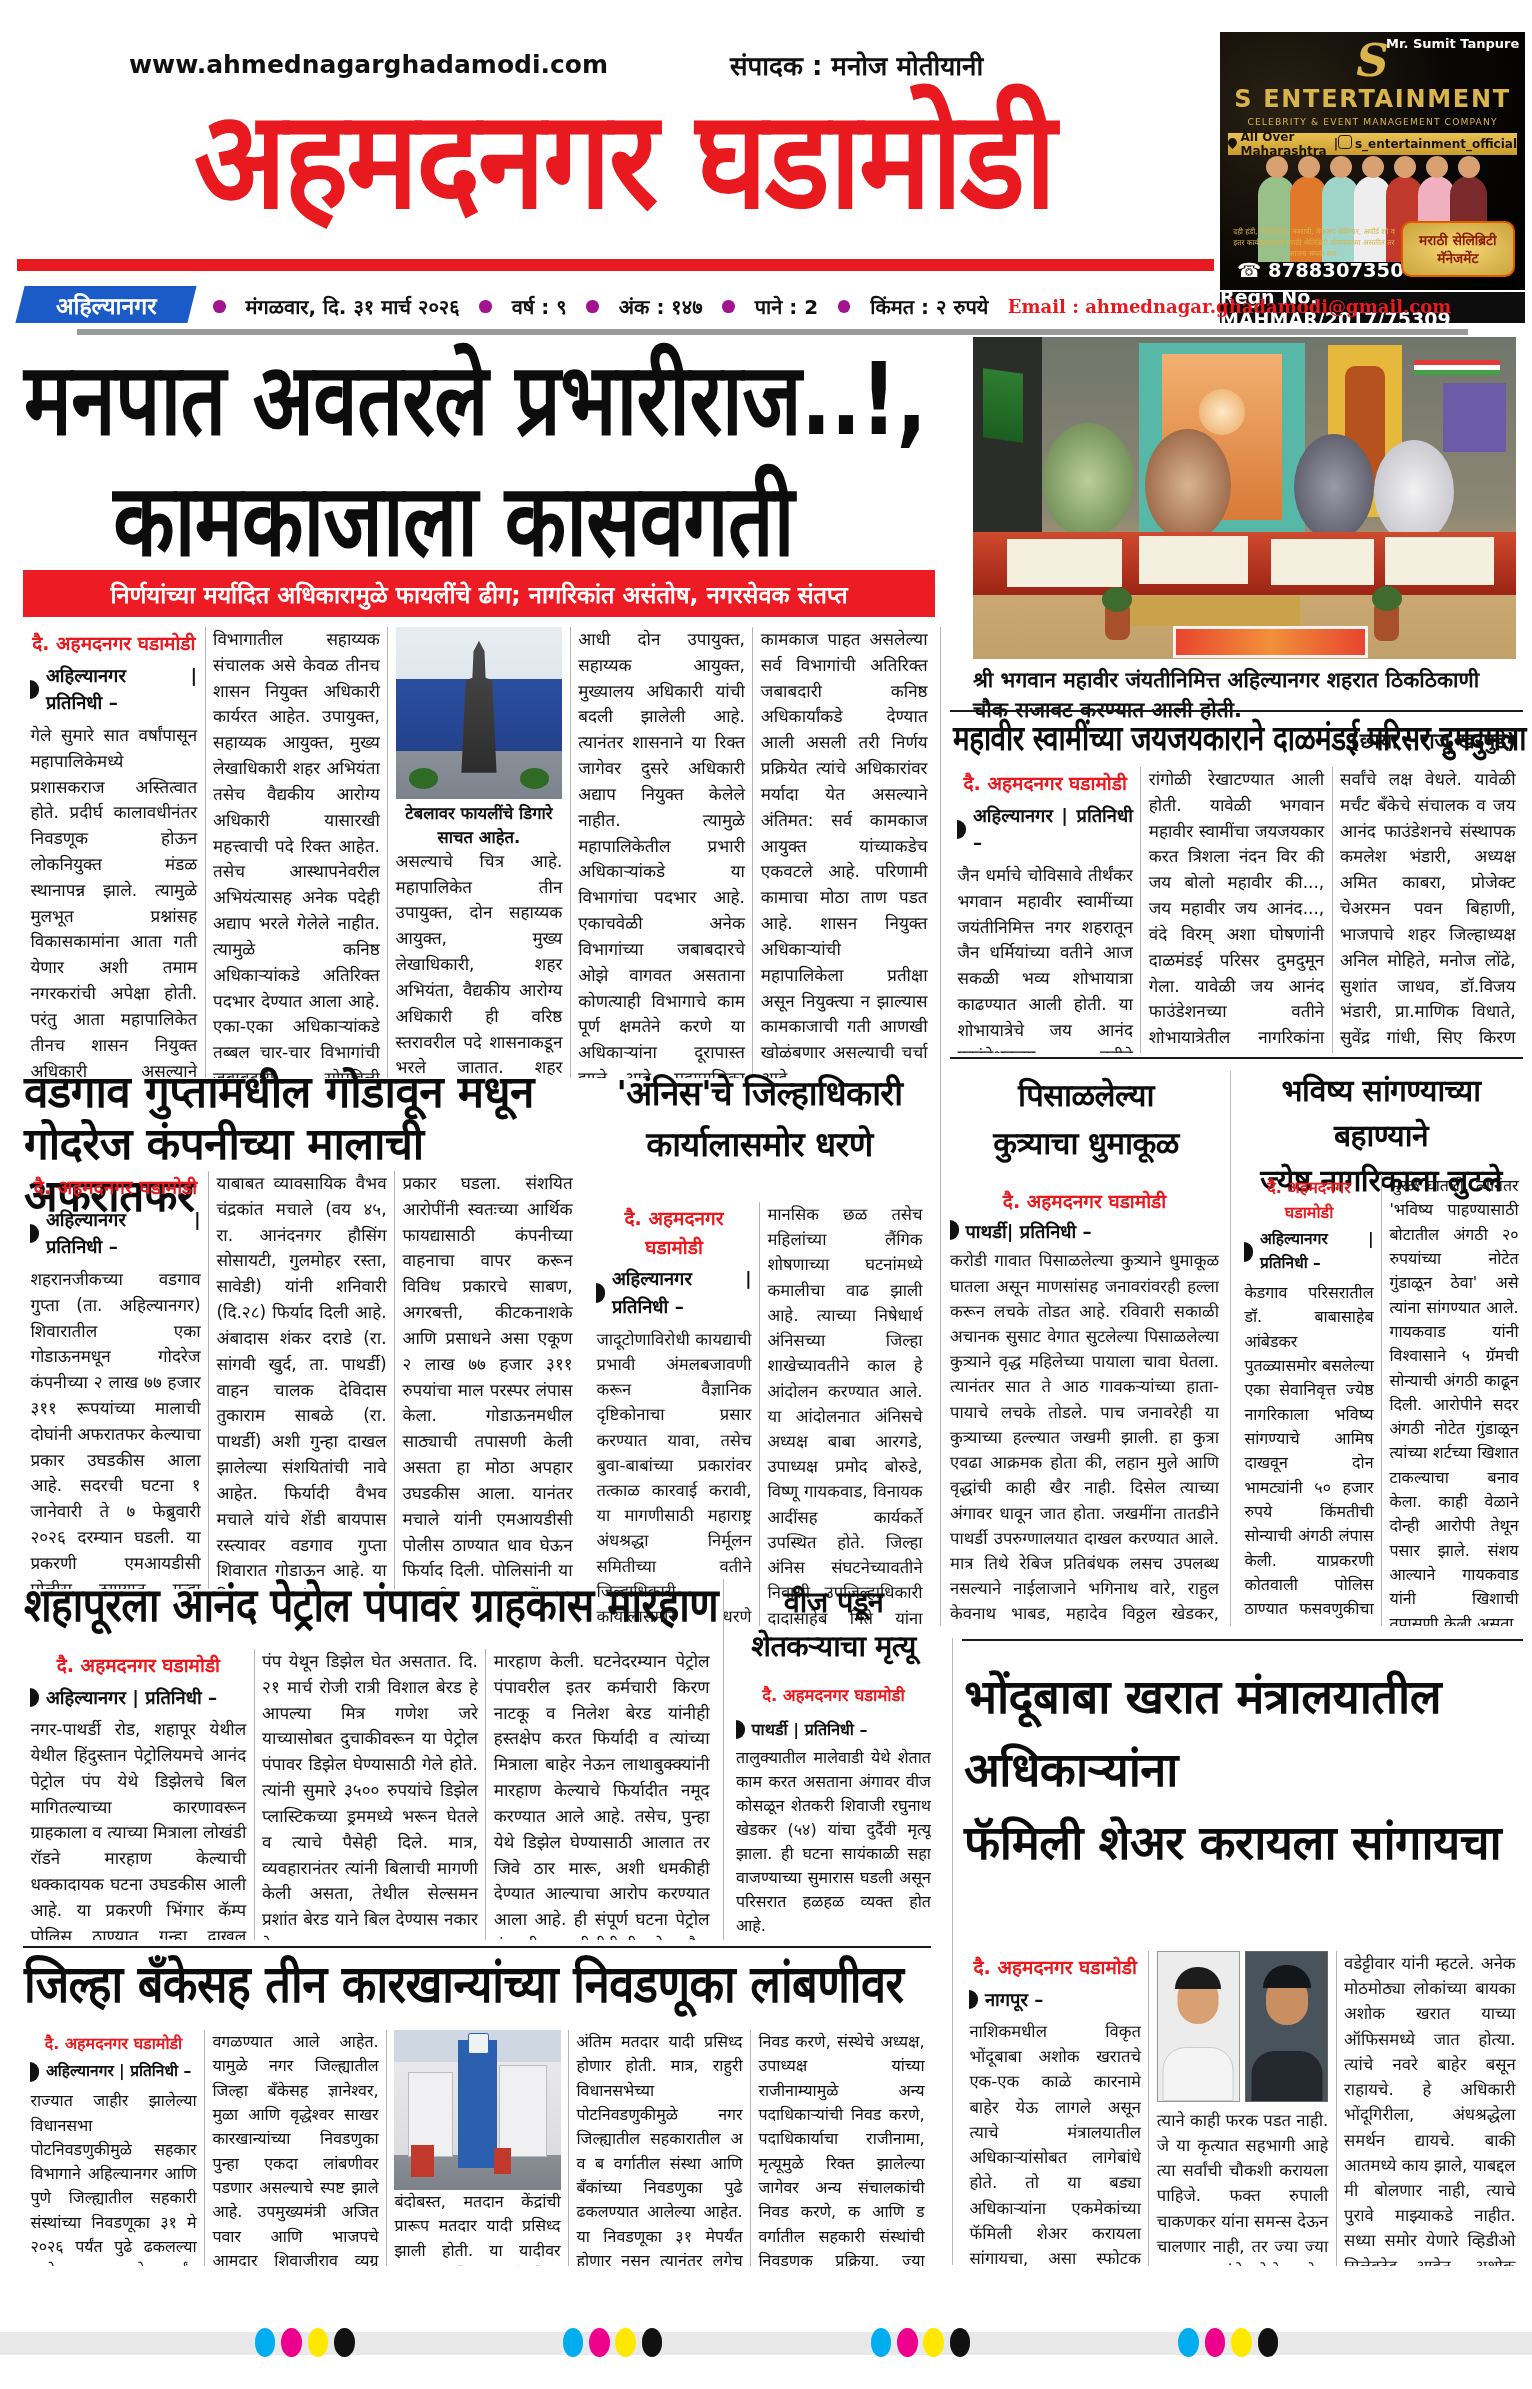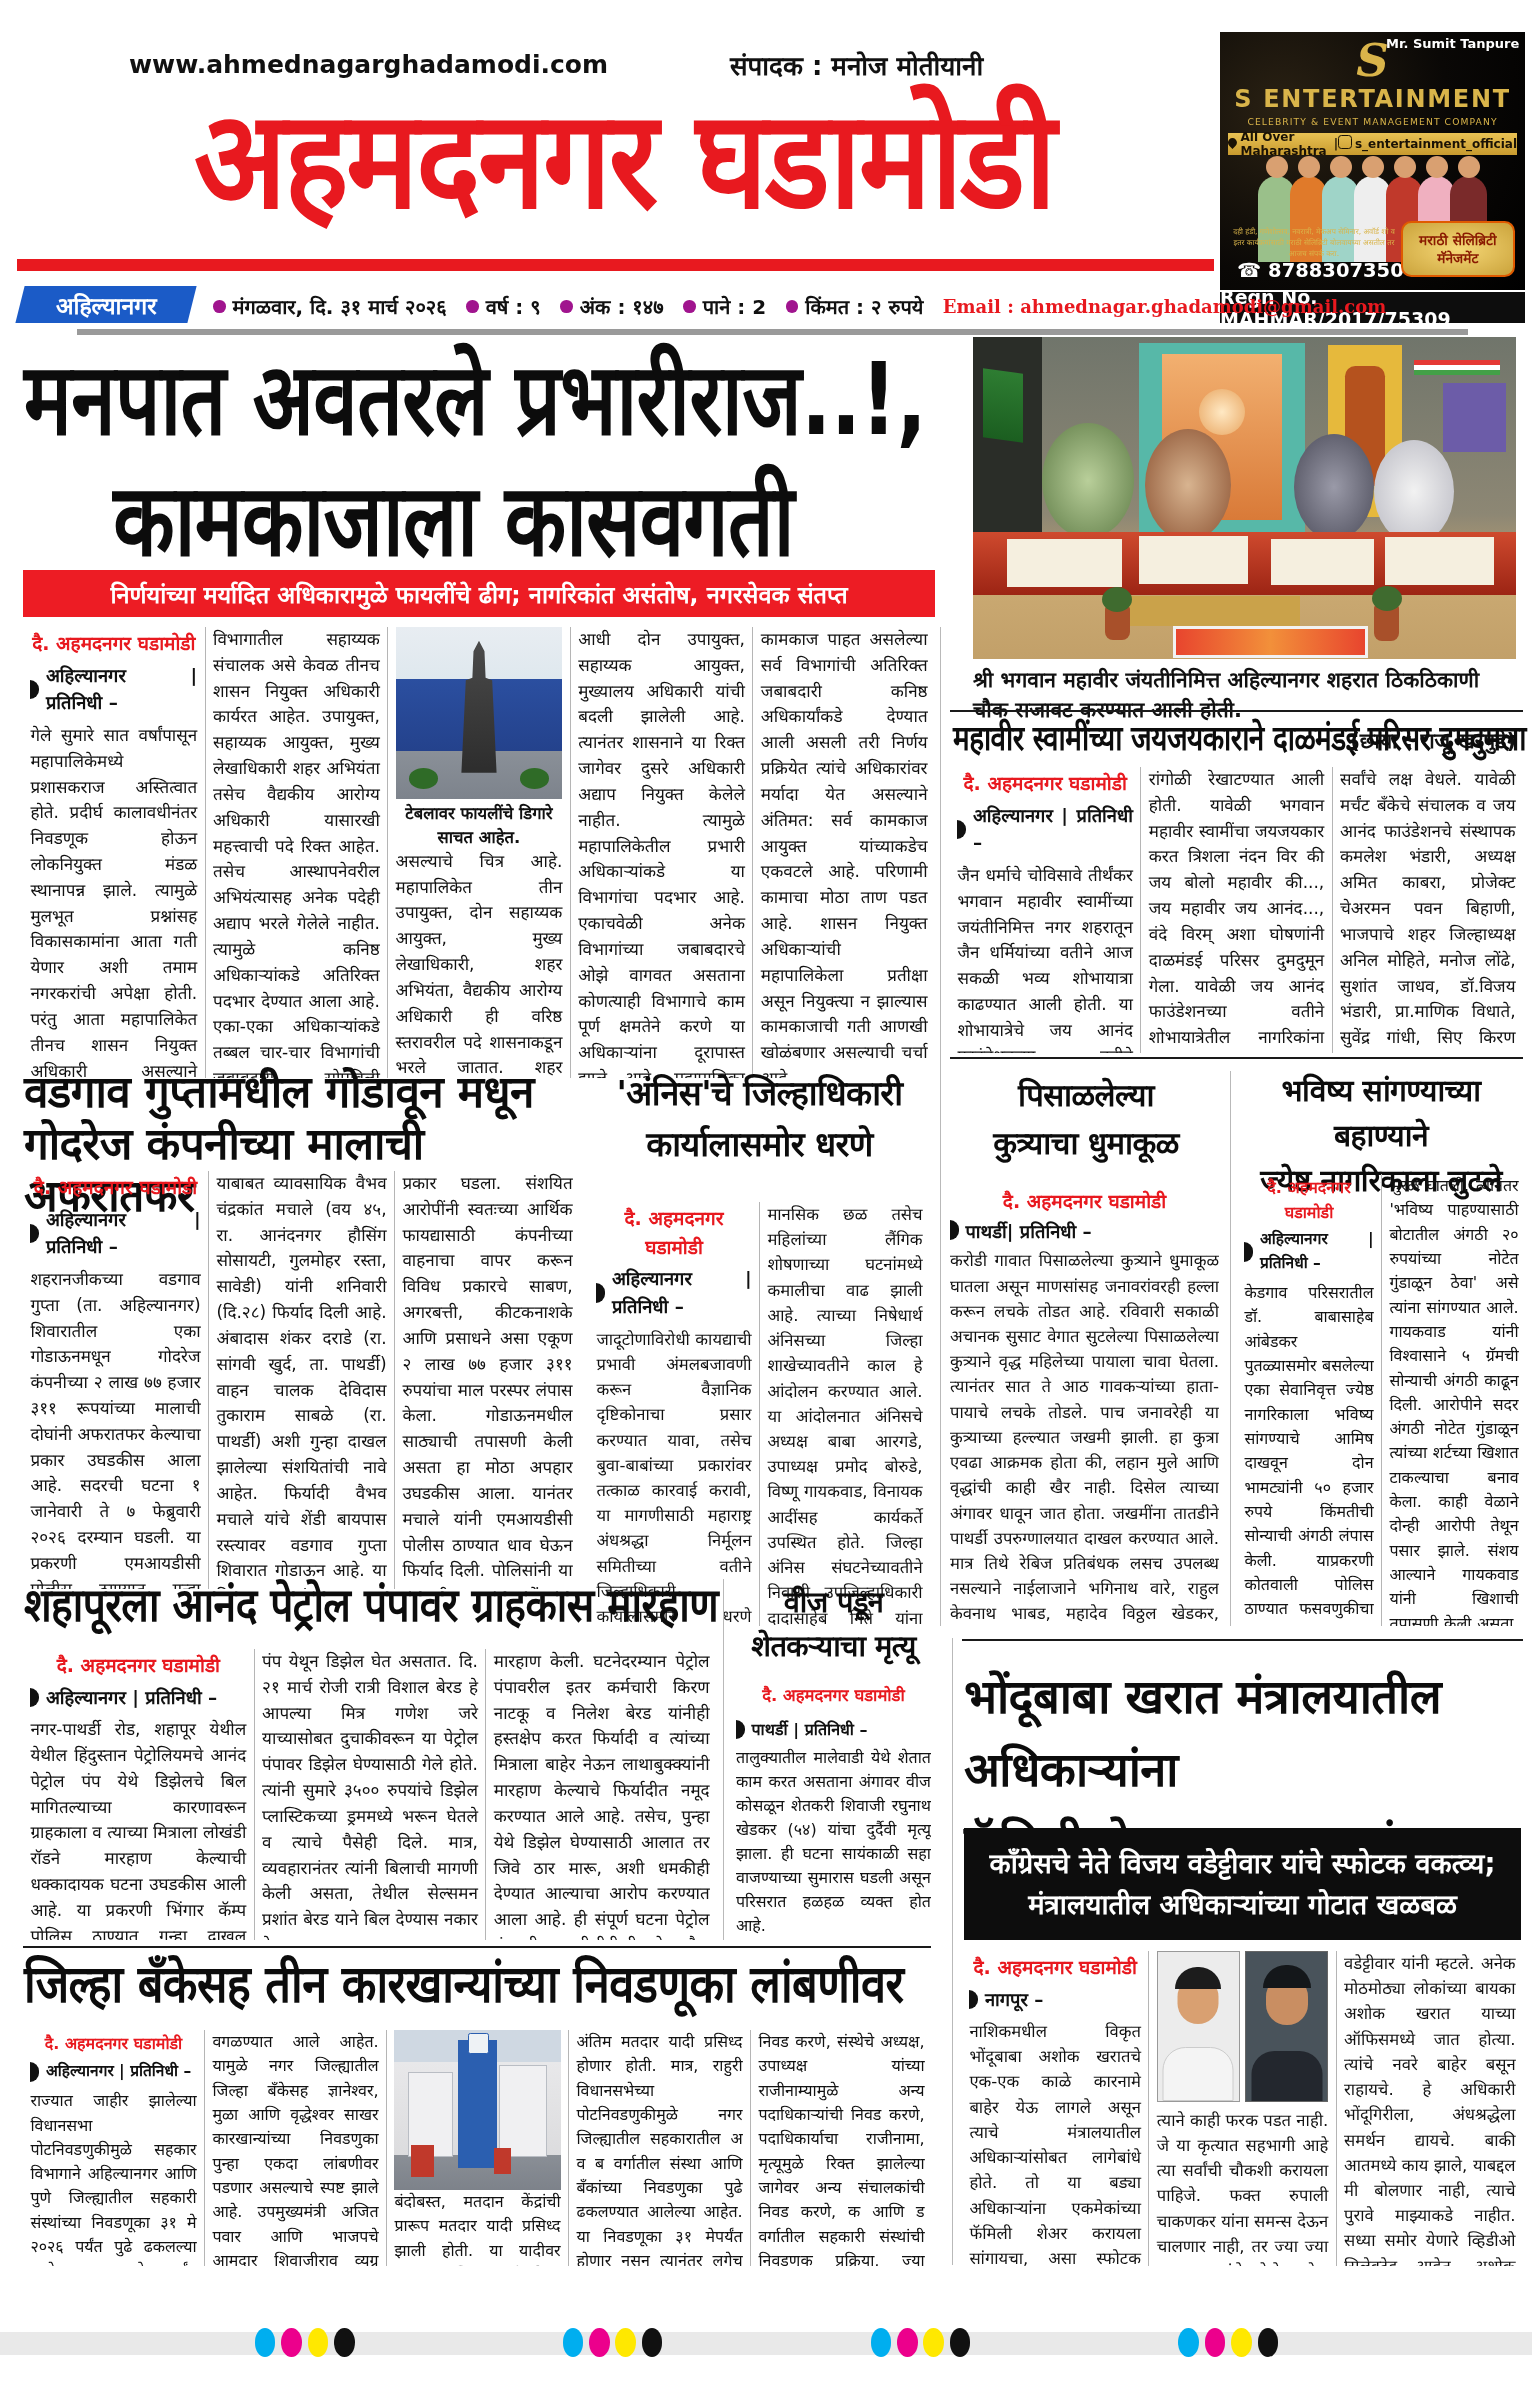--- a/index.html
+++ b/index.html
@@ -23,21 +23,21 @@
   .col{flex:1;padding:0 7.4px;font-size:17px;line-height:1.52;text-align:justify;overflow:hidden;
        border-right:0.6px solid #b5b5b5;}
   .col:last-child{border-right:none;}
   .f28 .col{font-size:16px;}
   .f29 .col{font-size:16.6px;}
   
   .redstrap{background:#ed1c24;color:#fff;font-weight:800;display:flex;align-items:center;justify-content:center;overflow:hidden;}
   .blackstrap{background:#0d0d0d;color:#fff;font-weight:800;display:flex;align-items:center;justify-content:center;text-align:center;line-height:1.5;}
   
   .dstrip{display:flex;align-items:center;gap:19.5px;}
-  .ditem{display:flex;align-items:center;gap:7px;font-weight:800;font-size:20px;}
+  .ditem{display:flex;align-items:center;gap:20px;font-weight:800;font-size:20px;}
   .pdot{width:12.6px;height:12.6px;border-radius:50%;background:#a0148e;display:inline-block;flex:none;}
   .blueflag{background:#1b5bc7;transform:skewX(-14deg);display:flex;align-items:center;justify-content:center;}
   .blueflag span{transform:skewX(14deg);color:#fff;font-weight:800;font-size:23px;}
   
   .bluebox{background:#2e3192;color:#fff;font-weight:800;display:flex;align-items:center;justify-content:center;text-align:center;line-height:1.45;}
   
   .ph{position:absolute;overflow:hidden;}
   .pa{position:absolute;}
   .caption{font-size:21px;font-weight:600;line-height:1.45;text-align:justify;}
   .credit{display:block;text-align:right;font-weight:600;}
@@ -338,22 +338,20 @@
     </div>
     <div class="col">
       <span>निवड करणे, संस्थेचे अध्यक्ष, उपाध्यक्ष यांच्या राजीनाम्यामुळे अन्य पदाधिकाऱ्यांची निवड करणे, पदाधिकार्याचा राजीनामा, मृत्यूमुळे रिक्त झालेल्या जागेवर अन्य संचालकांची निवड करणे, क आणि ड वर्गातील सहकारी संस्थांची निवडणूक प्रक्रिया, ज्या सहकारी निवडणूक प्राधिकरणाचे सचिव अशोक गाडे यांनी स्वतंत्रपणे आदेश काढले आहेत.</span>
     </div>
   </div>
 
   <div class="vrule" style="left:952px;top:1638px;height:627px;"></div>
   <div class="hrule" style="left:962px;top:1639px;width:561px;"></div>
   <div class="abs hl pre" style="left:964px;top:1661px;width:559px;font-size:47px;line-height:1.55;">भोंदूबाबा खरात मंत्रालयातील अधिकाऱ्यांना
 फॅमिली शेअर करायला सांगायचा</div>
-  <div class="abs blackstrap pre" style="left:964px;top:1828px;width:557px;height:112px;font-size:27.5px;">काँग्रेसचे नेते विजय वडेट्टीवार यांचे स्फोटक वकत्व्य;
-मंत्रालयातील अधिकाऱ्यांच्या गोटात खळबळ</div>
   <div class="abs cols f29" style="left:962px;top:1951px;width:561px;height:315px;">
     <div class="col">
       <div class="paper">दै. अहमदनगर घडामोडी</div>
       <div class="locline">
           <span class="halfmoon"></span>
         <span>नागपूर –</span>
         </div>
       <span>नाशिकमधील विकृत भोंदूबाबा अशोक खरातचे एक-एक काळे कारनामे बाहेर येऊ लागले असून त्याचे मंत्रालयातील अधिकाऱ्यांसोबत लागेबांधे होते. तो या बड्या अधिकाऱ्यांना एकमेकांच्या फॅमिली शेअर करायला सांगायचा, असा स्फोटक दावा काँग्रेसचे नेते विजय वडेट्टीवारयांनी केला. त्यामुळे मंत्रालयात एकच खळबळ उडाली आहे. राज्य सरकार या अधिकाऱ्यांवर कारवाई करत नाही कारण त्यांना भीती वाटते, असेही वडेट्टीवार यांनी म्हटले आहे. ते काल नागपूरमध्ये एका वृत्तवाहिनीशी बोलत होते. अशोक खरात याच्या मोबाईलमध्ये सांकेतिक भाषेत कोडवर्डमध्ये काही नेत्यांची नावं लिहिली आहे. कारण खरात अनेकांचे काळे पैसे पांढरे करायचं काम करत होते. मात्र,</span>
     </div>
     <div class="col">

